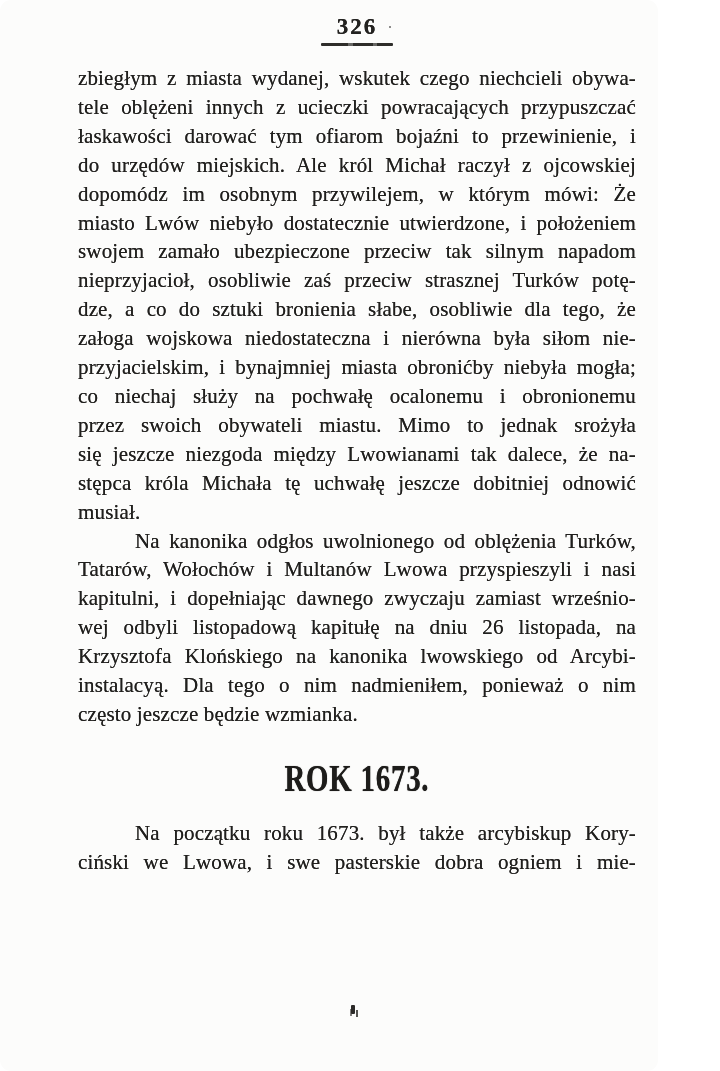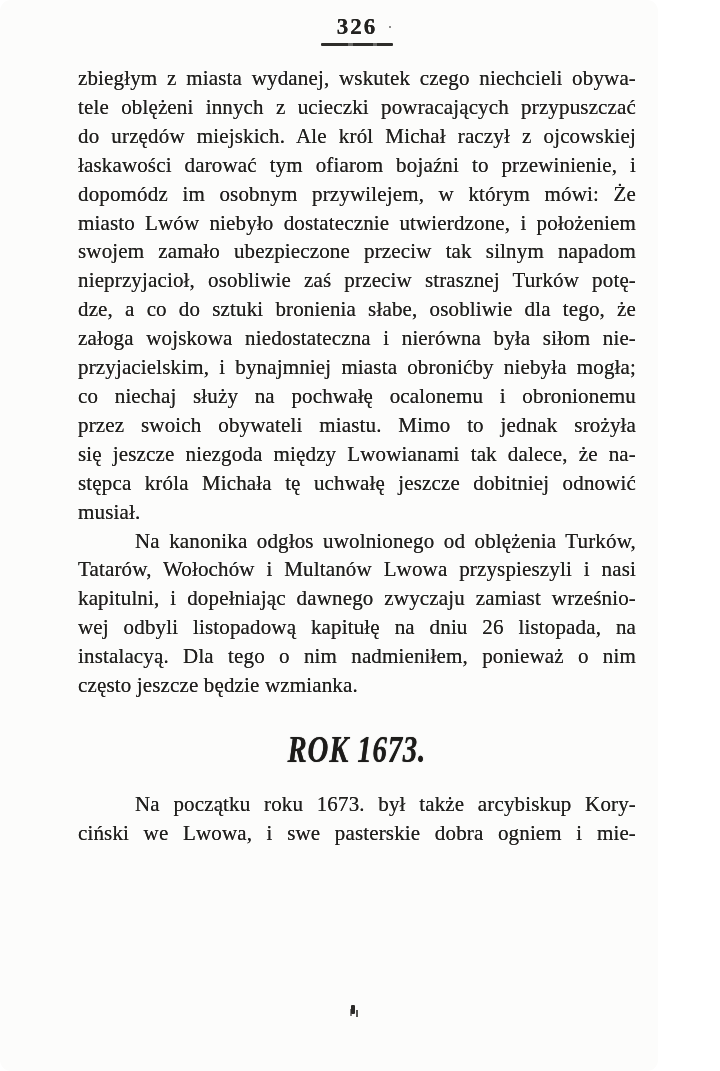--- a/index.html
+++ b/index.html
@@ -65,21 +65,20 @@
   }
   .rok-heading {
     margin: 28px 0 18px 0;
     text-align: center;
     font-size: 37px;
     line-height: 44px;
     font-weight: bold;
     letter-spacing: 1px;
     color: #1d1c1a;
     text-shadow: 0 0 0.8px #1d1c1a;
-    font-style: italic;
   }
   .rok-heading .condensed {
     display: inline-block;
     transform: scaleX(0.78);
     transform-origin: center;
   }
   
   .speck {
     position: absolute;
     background: #2b2a28;
@@ -94,41 +93,42 @@
   <div class="pagehead">
     <div class="page-number">326</div>
     <div class="page-number-rule"></div>
   </div>
 
   <div class="text-block">
 
     <div class="paragraph">
       <div class="line">zbiegłym z miasta wydanej, wskutek czego niechcieli obywa-</div>
       <div class="line">tele oblężeni innych z ucieczki powracających przypuszczać</div>
+      <div class="line">łaskawości darować tym ofiarom bojaźni to przewinienie, i</div>
       <div class="line">do urzędów miejskich. Ale król Michał raczył z ojcowskiej</div>
-      <div class="line">łaskawości darować tym ofiarom bojaźni to przewinienie, i</div>
       <div class="line">dopomódz im osobnym przywilejem, w którym mówi: Że</div>
       <div class="line">miasto Lwów niebyło dostatecznie utwierdzone, i położeniem</div>
       <div class="line">swojem zamało ubezpieczone przeciw tak silnym napadom</div>
       <div class="line">nieprzyjacioł, osobliwie zaś przeciw strasznej Turków potę-</div>
       <div class="line">dze, a co do sztuki bronienia słabe, osobliwie dla tego, że</div>
       <div class="line">załoga wojskowa niedostateczna i nierówna była siłom nie-</div>
       <div class="line">przyjacielskim, i bynajmniej miasta obronićby niebyła mogła;</div>
       <div class="line">co niechaj służy na pochwałę ocalonemu i obronionemu</div>
       <div class="line">przez swoich obywateli miastu. Mimo to jednak srożyła</div>
       <div class="line">się jeszcze niezgoda między Lwowianami tak dalece, że na-</div>
       <div class="line">stępca króla Michała tę uchwałę jeszcze dobitniej odnowić</div>
       <div class="line last">musiał.</div>
     </div>
 
     <div class="paragraph">
       <div class="line indent">Na kanonika odgłos uwolnionego od oblężenia Turków,</div>
       <div class="line">Tatarów, Wołochów i Multanów Lwowa przyspieszyli i nasi</div>
       <div class="line">kapitulni, i dopełniając dawnego zwyczaju zamiast wrześnio-</div>
       <div class="line">wej odbyli listopadową kapitułę na dniu 26 listopada, na</div>
+      <div class="line">Krzysztofa Klońskiego na kanonika lwowskiego od Arcybi-</div>
       <div class="line">instalacyą. Dla tego o nim nadmieniłem, ponieważ o nim</div>
       <div class="line last">często jeszcze będzie wzmianka.</div>
     </div>
 
     <div class="rok-heading">
       <span class="condensed">ROK 1673.</span>
     </div>
 
     <div class="paragraph">
       <div class="line indent">Na początku roku 1673. był także arcybiskup Kory-</div>

